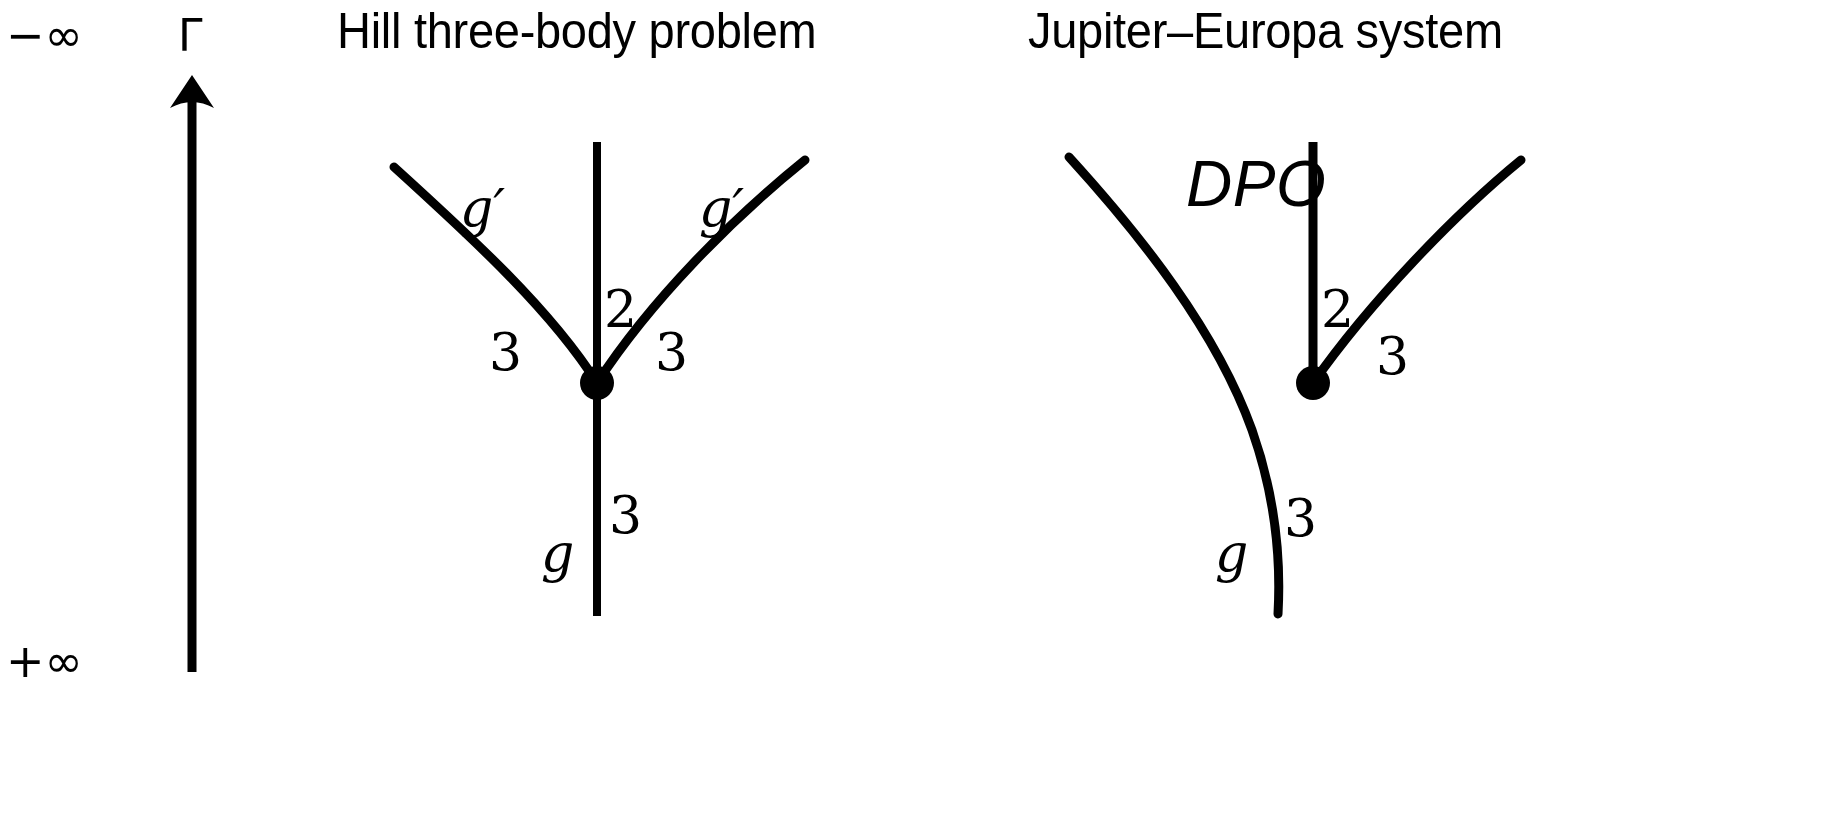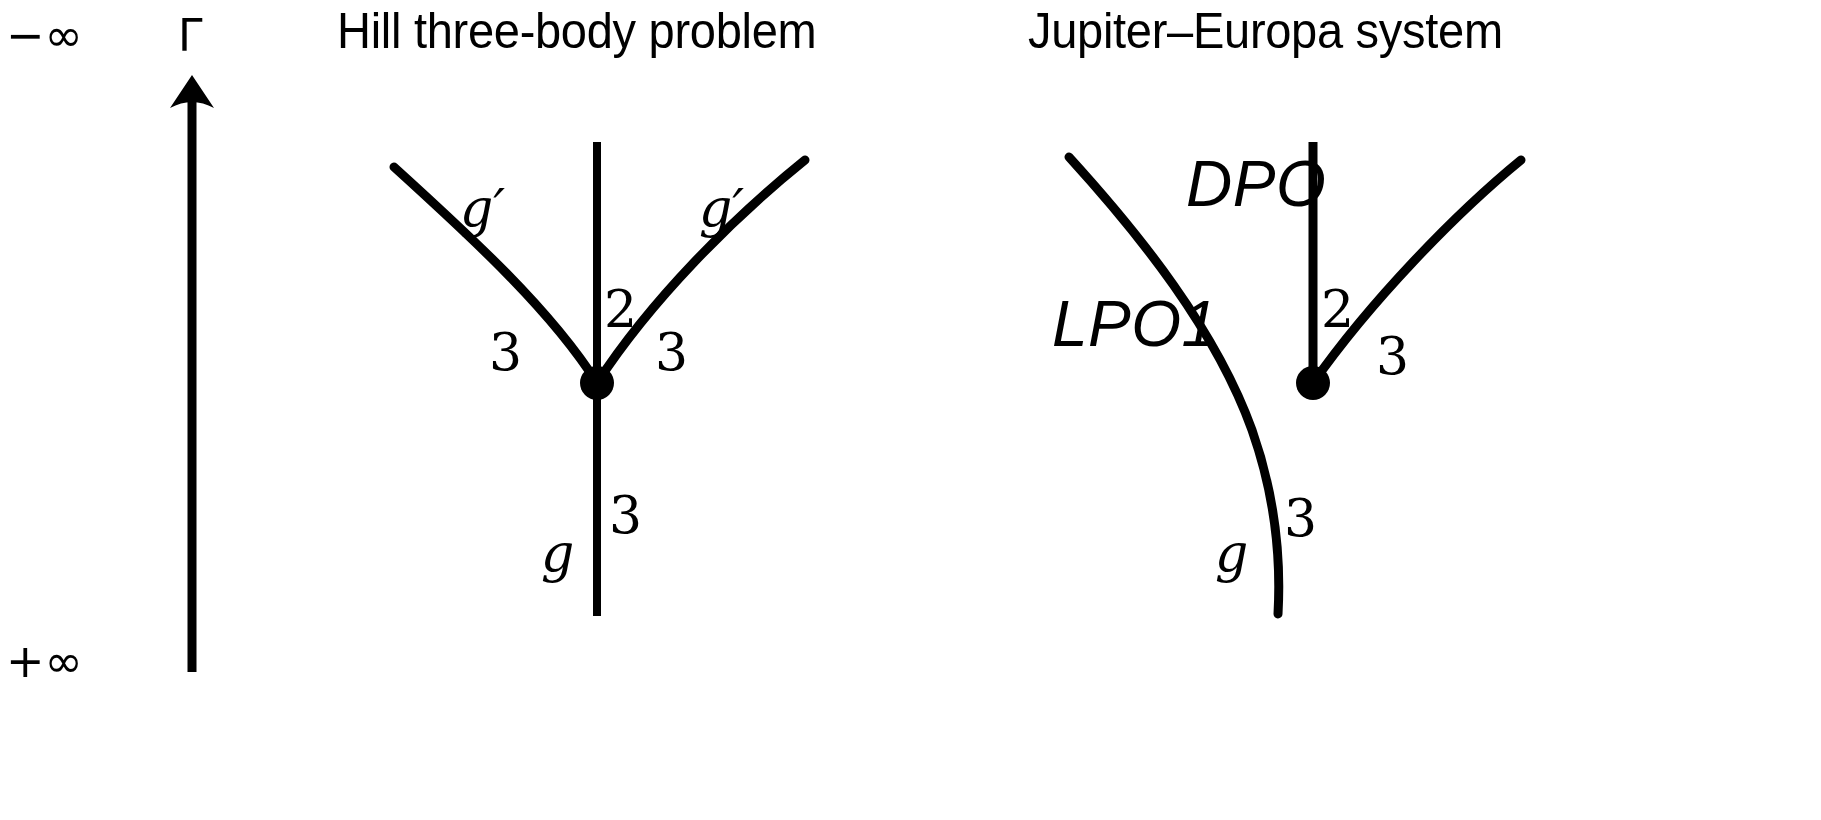--- a/index.html
+++ b/index.html
@@ -125,20 +125,19 @@
   <div class="lbl num" style="left:655px; top:326px;">3</div>
 
   <div class="lbl num" style="left:609px; top:489px;">3</div>
   <div class="lbl mathit" style="left:541px; top:527px;">g</div>
 
   <div class="lbl title" style="left:1028px; top:6px;">Jupiter–Europa system</div>
 
   <div class="lbl orbit" style="left:1186px; top:152px;">DPO</div>
   <div class="lbl num" style="left:1321px; top:283px;">2</div>
 
-  <div class="lbl orbit" style="left:1052px; top:292px;">LPO1</div>
 
   <div class="lbl num" style="left:1376px; top:330px;">3</div>
 
   <div class="lbl num" style="left:1284px; top:492px;">3</div>
   <div class="lbl mathit" style="left:1215px; top:527px;">g</div>
 
 </div>
 
 </body></html>

